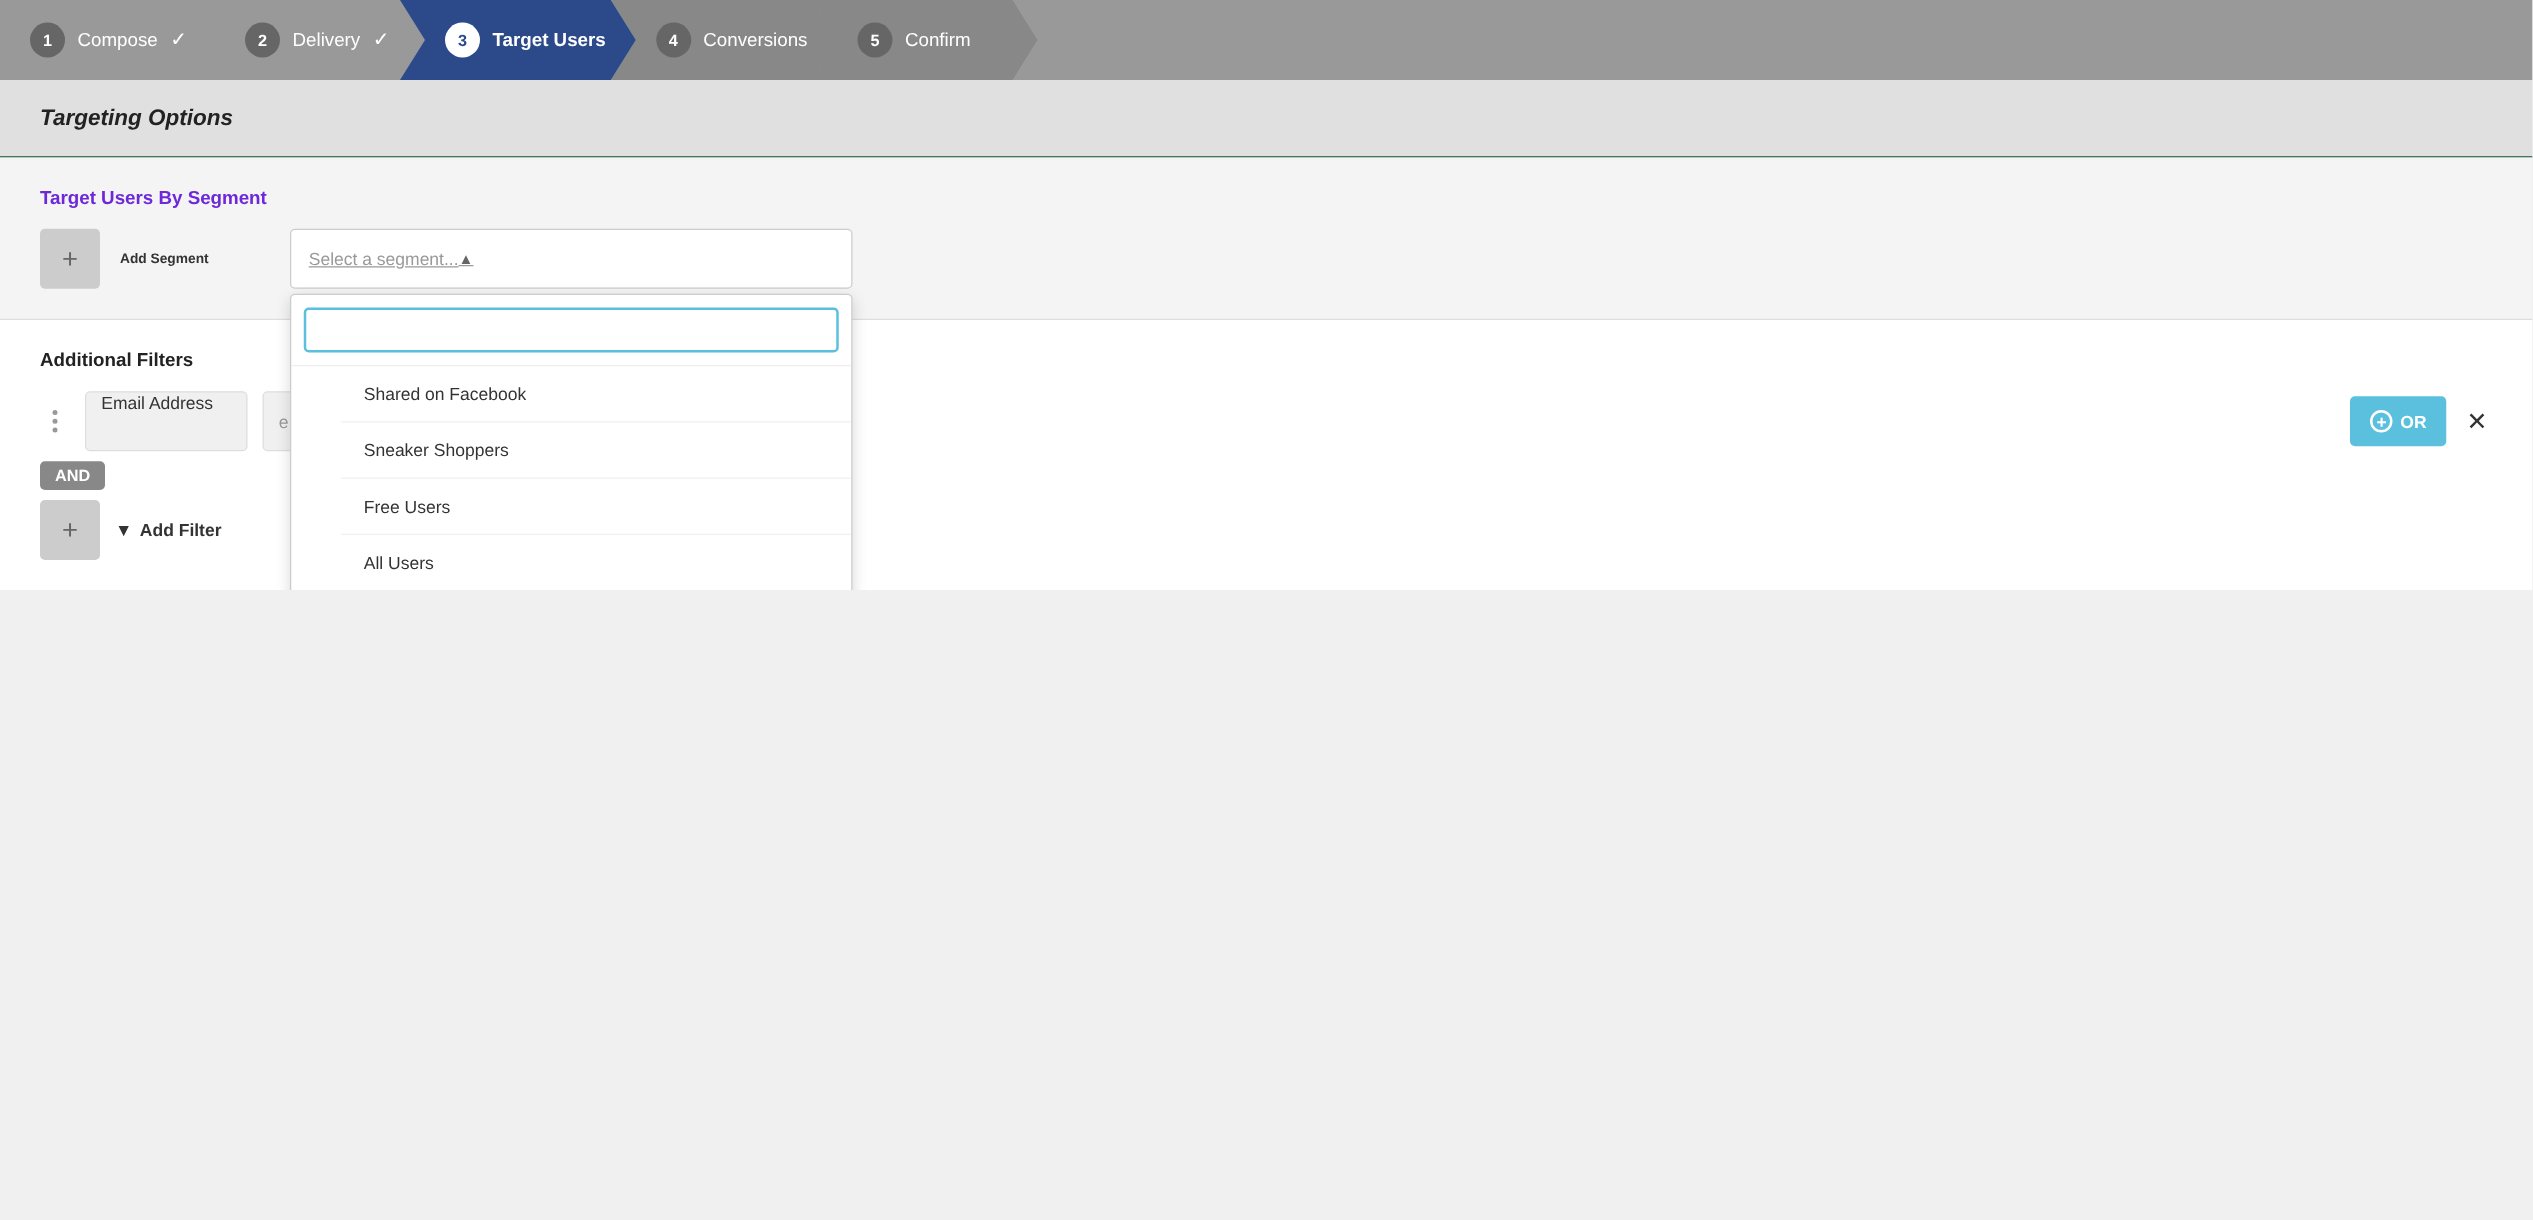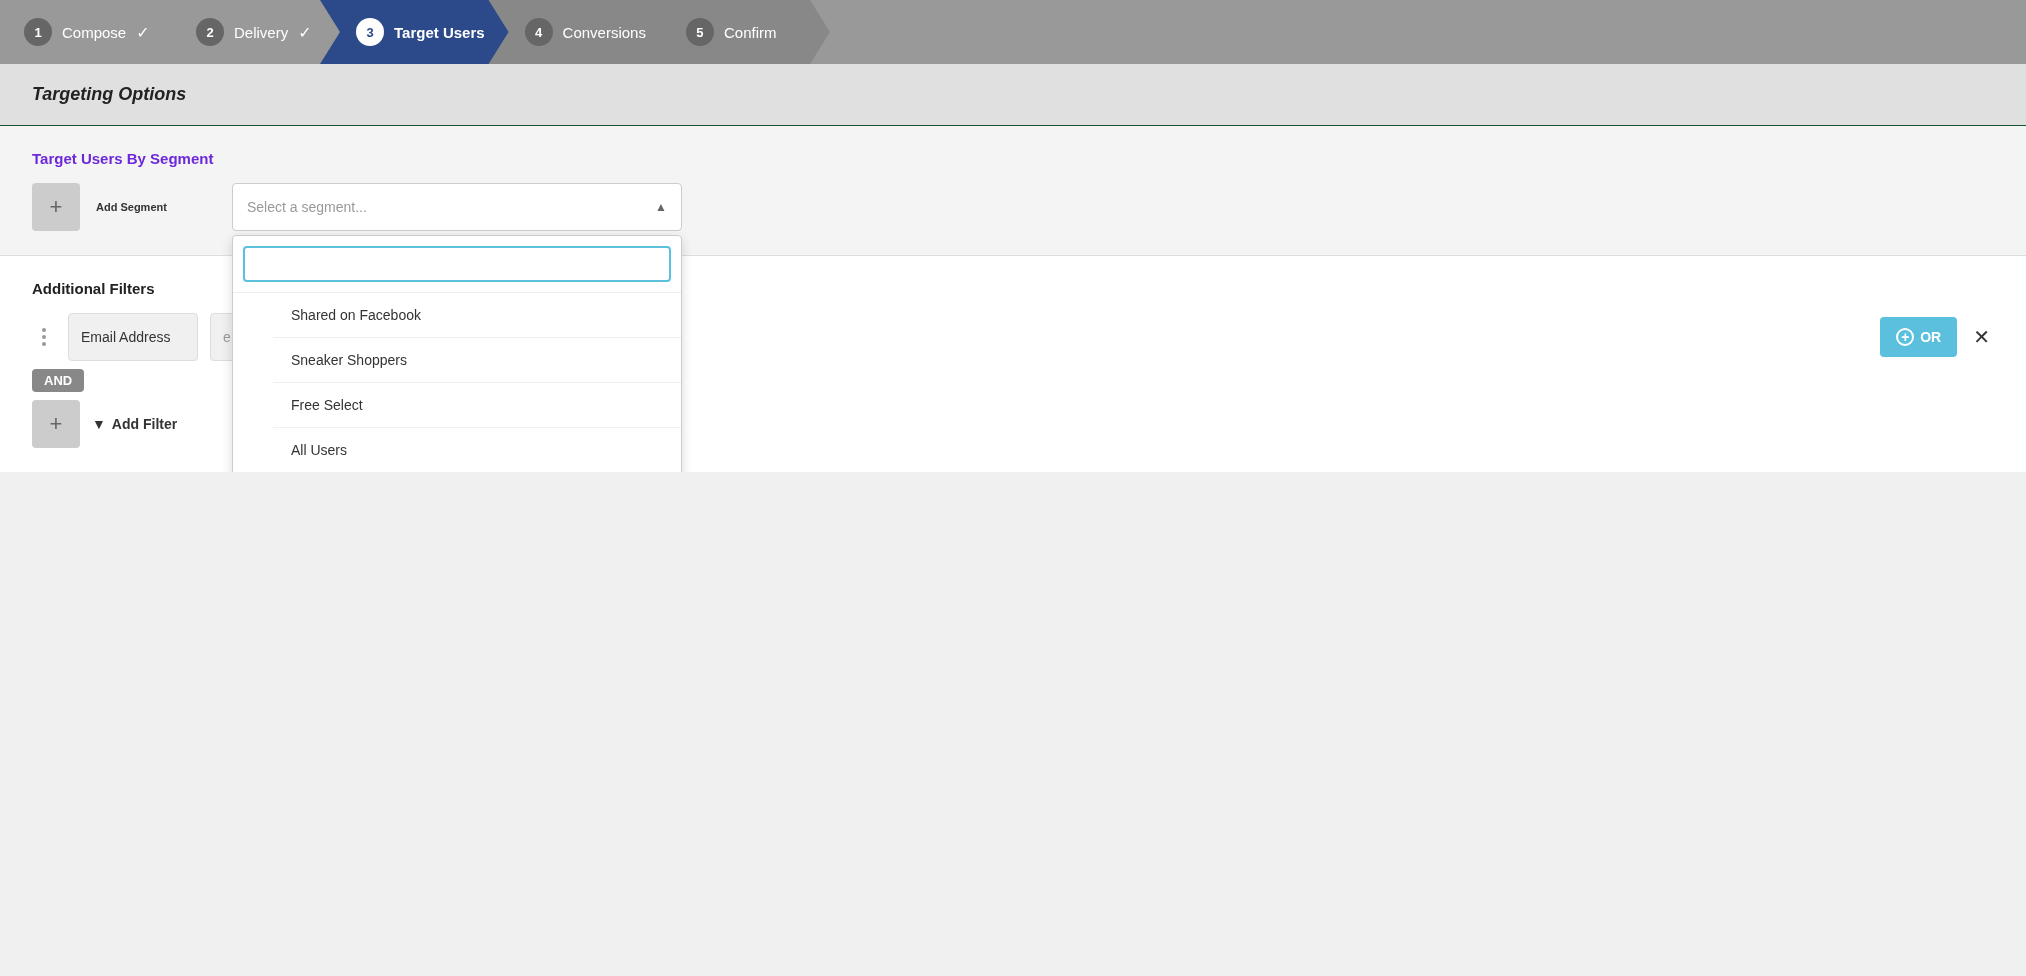--- a/index.html
+++ b/index.html
@@ -154,25 +154,26 @@
     }
 
     .segment-select-btn {
       width: 100%;
       height: 48px;
       background: #fff;
       border: 1px solid #ccc;
       border-radius: 4px;
       display: flex;
       align-items: center;
-      justify-content: space-between;
+      justify-content: flex-start;
       padding: 0 14px;
       cursor: pointer;
       font-size: 14px;
       color: #999;
+      text-decoration: underline;
     }
 
     .dropdown-arrow {
       font-size: 12px;
       color: #666;
     }
 
     .dropdown-panel {
       position: absolute;
       top: 52px;
@@ -264,21 +265,20 @@
       gap: 3px;
     }
 
     .filter-label-box {
       height: 48px;
       min-width: 130px;
       background: #f0f0f0;
       border: 1px solid #ddd;
       border-radius: 4px;
       display: flex;
-      align-items: center;
       padding: 0 12px;
       font-size: 14px;
       color: #333;
     }
 
     .filter-input-box {
       height: 48px;
       min-width: 80px;
       background: #f0f0f0;
       border: 1px solid #ddd;
@@ -436,21 +436,21 @@
             <input type="text" placeholder="" style="">
           </div>
           <div class="dropdown-list">
             <div class="dropdown-item">
               <span>Shared on Facebook</span>
             </div>
             <div class="dropdown-item">
               <span>Sneaker Shoppers</span>
             </div>
             <div class="dropdown-item">
-              <span>Free Select</span>
+              <span>Free Users</span>
             </div>
             <div class="dropdown-item">
               <span>All Users</span>
             </div>
             <div class="dropdown-item">
               <span>2 Day Out Travelers</span>
             </div>
           </div>
         </div>
       </div>

